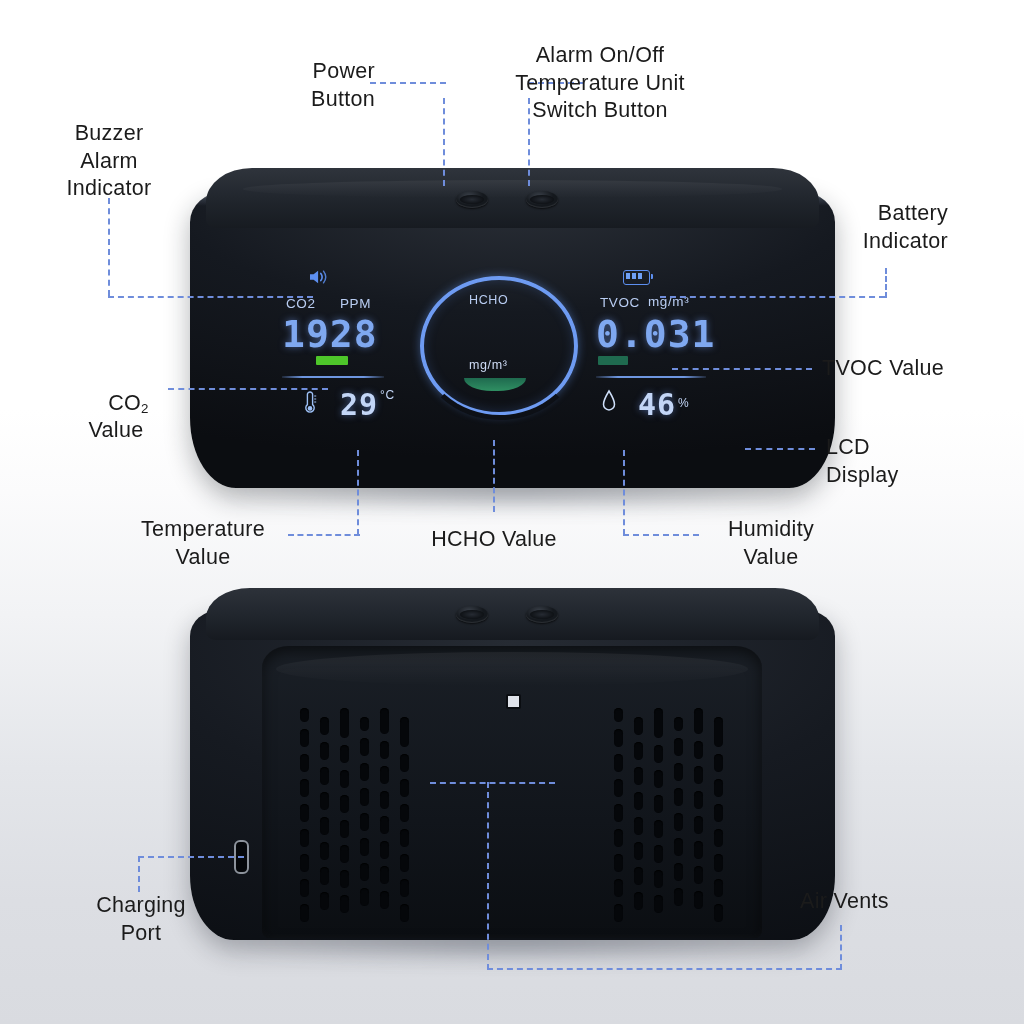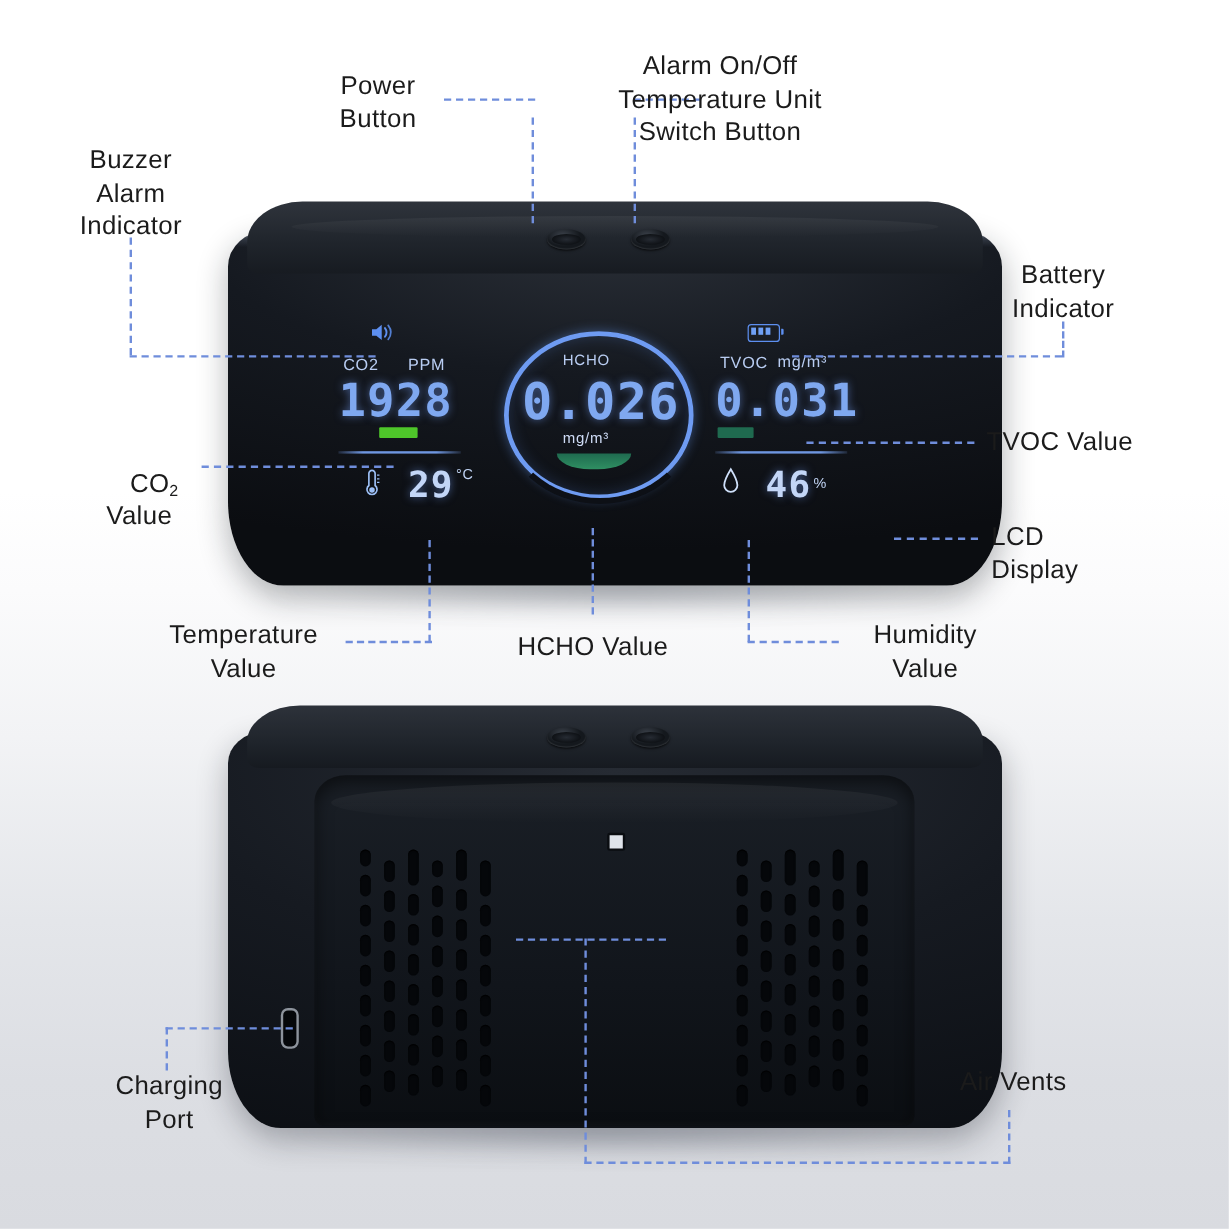--- a/index.html
+++ b/index.html
@@ -177,21 +177,20 @@
       <div class="lcd-cap" style="left:18px;top:28px;">CO2</div>
       <div class="lcd-cap" style="left:72px;top:28px;">PPM</div>
       <div class="seg" style="position:absolute;left:14px;top:44px;font-size:38px;">1928</div>
       <div class="bar" style="left:48px;top:88px;width:32px;background:#4ec62a;"></div>
       <div class="divline" style="left:14px;top:108px;width:102px;"></div>
 
       <div class="ring"></div>
       <div class="ring-arc"></div>
       <div class="ring-fill"></div>
       <div class="lcd-cap" style="left:201px;top:25px;font-size:12.5px;">HCHO</div>
-      <div class="seg" style="position:absolute;left:167px;top:42px;font-size:42px;">0.026</div>
       <div class="lcd-cap" style="left:201px;top:90px;font-size:12.5px;color:#cfdcf6;">mg/m³</div>
 
       <div class="lcd-cap" style="left:332px;top:27px;">TVOC</div>
       <div class="lcd-cap" style="left:380px;top:26px;">mg/m³</div>
       <div class="seg" style="position:absolute;left:328px;top:44px;font-size:38px;">0.031</div>
       <div class="bar" style="left:330px;top:88px;width:30px;background:#1f6a4f;"></div>
       <div class="divline" style="left:328px;top:108px;width:110px;"></div>
 
       <svg style="position:absolute;left:35px;top:122px;width:14px;height:24px;" viewBox="0 0 14 24">
         <path d="M7 2 a2.6 2.6 0 0 1 2.6 2.6 v10 a4.2 4.2 0 1 1 -5.2 0 v-10 A2.6 2.6 0 0 1 7 2 Z" fill="none" stroke="#9dc0f6" stroke-width="1.4"></path>
@@ -376,27 +375,27 @@
   <div class="dash-h" style="left:623px;top:534px;width:76px;"></div>
 
   <div class="dash-h" style="left:138px;top:856px;width:106px;"></div>
   <div class="dash-v" style="left:138px;top:856px;height:36px;"></div>
 
   <div class="dash-h" style="left:430px;top:782px;width:125px;"></div>
   <div class="dash-v" style="left:487px;top:782px;height:188px;"></div>
   <div class="dash-h" style="left:487px;top:968px;width:355px;"></div>
   <div class="dash-v" style="left:840px;top:925px;height:45px;"></div>
 
-  <div class="label c" style="left:255px;top:58px;width:120px;">Power<br>Button</div>
+  <div class="label c" style="left:255px;top:58px;width:120px;text-align:right;">Power<br>Button</div>
 
   <div class="label c" style="left:590px;top:42px;width:280px;text-align:center;margin-left:-130px;">Alarm On/Off<br>Temperature Unit<br>Switch Button</div>
 
   <div class="label c" style="left:48px;top:120px;width:122px;">Buzzer<br>Alarm<br>Indicator</div>
 
-  <div class="label c" style="left:824px;top:216px;width:124px;">Battery<br>Indicator</div>
+  <div class="label c" style="left:824px;top:200px;width:124px;text-align:right;">Battery<br>Indicator</div>
 
   <div class="label c" style="left:62px;top:362px;width:108px;">
     <span>CO</span><sub>2</sub><br><span>Value</span>
   </div>
 
   <div class="label l" style="left:822px;top:355px;width:180px;">TVOC Value</div>
 
   <div class="label l" style="left:826px;top:434px;width:130px;">LCD<br>Display</div>
 
   <div class="label c" style="left:118px;top:516px;width:170px;">Temperature<br>Value</div>

